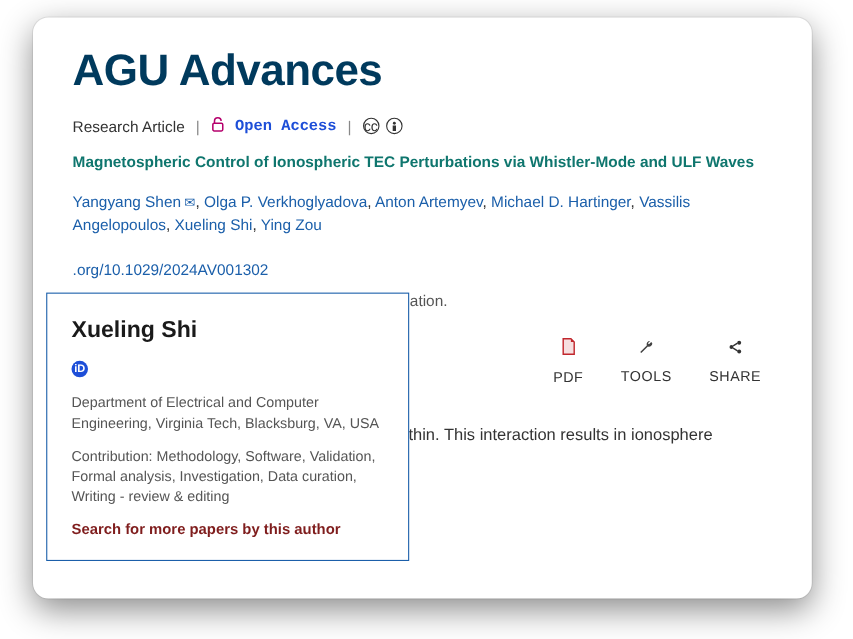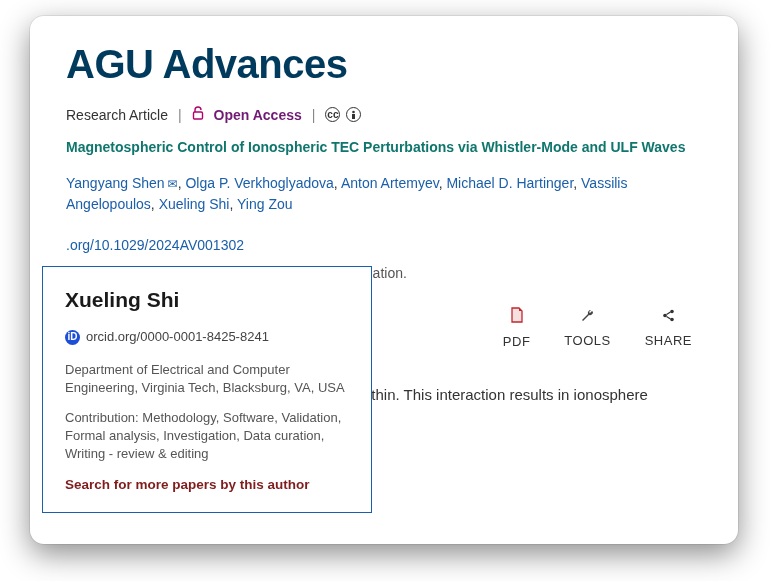--- a/index.html
+++ b/index.html
@@ -35,26 +35,26 @@
   .meta-row {
     display: flex;
     align-items: center;
     gap: 10px;
     font-size: 14px;
     color: #333;
     margin-bottom: 16px;
   }
   .meta-sep { color: #888; }
   .lock-icon { color: #b5006c; font-size: 14px; }
-  .open-access { color: #701a75; font-weight: 600; }
+  .open-access { color: #1d4ed8; font-weight: 600; font-family: Liberation Mono, monospace; }
   .cc-icons { display: flex; gap: 6px; align-items: center; }
   .cc-circle {
     width: 15px; height: 15px; border: 1.4px solid #333; border-radius: 50%;
     display: inline-flex; align-items: center; justify-content: center;
-    font-size: 10px; font-weight: 700; color: #333;
+    font-size: 13px; font-weight: 400; color: #333;
   }
   .title {
     font-size: 14px;
     font-weight: 700;
     color: #0f766e;
     line-height: 1.25;
     margin-bottom: 16px;
   }
   .authors {
     font-size: 14px;
@@ -231,18 +231,17 @@
   <div class="abstract">
     <div>below, and plasma electrodynamics from within. This interaction results in ionosphere</div>
   </div>
 
 </div>
 
 <div class="popup">
   <div class="popup-name">Xueling Shi</div>
   <div class="orcid-row">
     <span class="orcid-badge">iD</span>
-    <span>orcid.org/0000-0001-8425-8241</span>
   </div>
   <div class="popup-section">Department of Electrical and Computer Engineering, Virginia Tech, Blacksburg, VA, USA</div>
   <div class="popup-section">Contribution: Methodology, Software, Validation, Formal analysis, Investigation, Data curation, Writing - review &amp; editing</div>
   <div class="popup-search">Search for more papers by this author</div>
 </div>
 
 </body></html>

